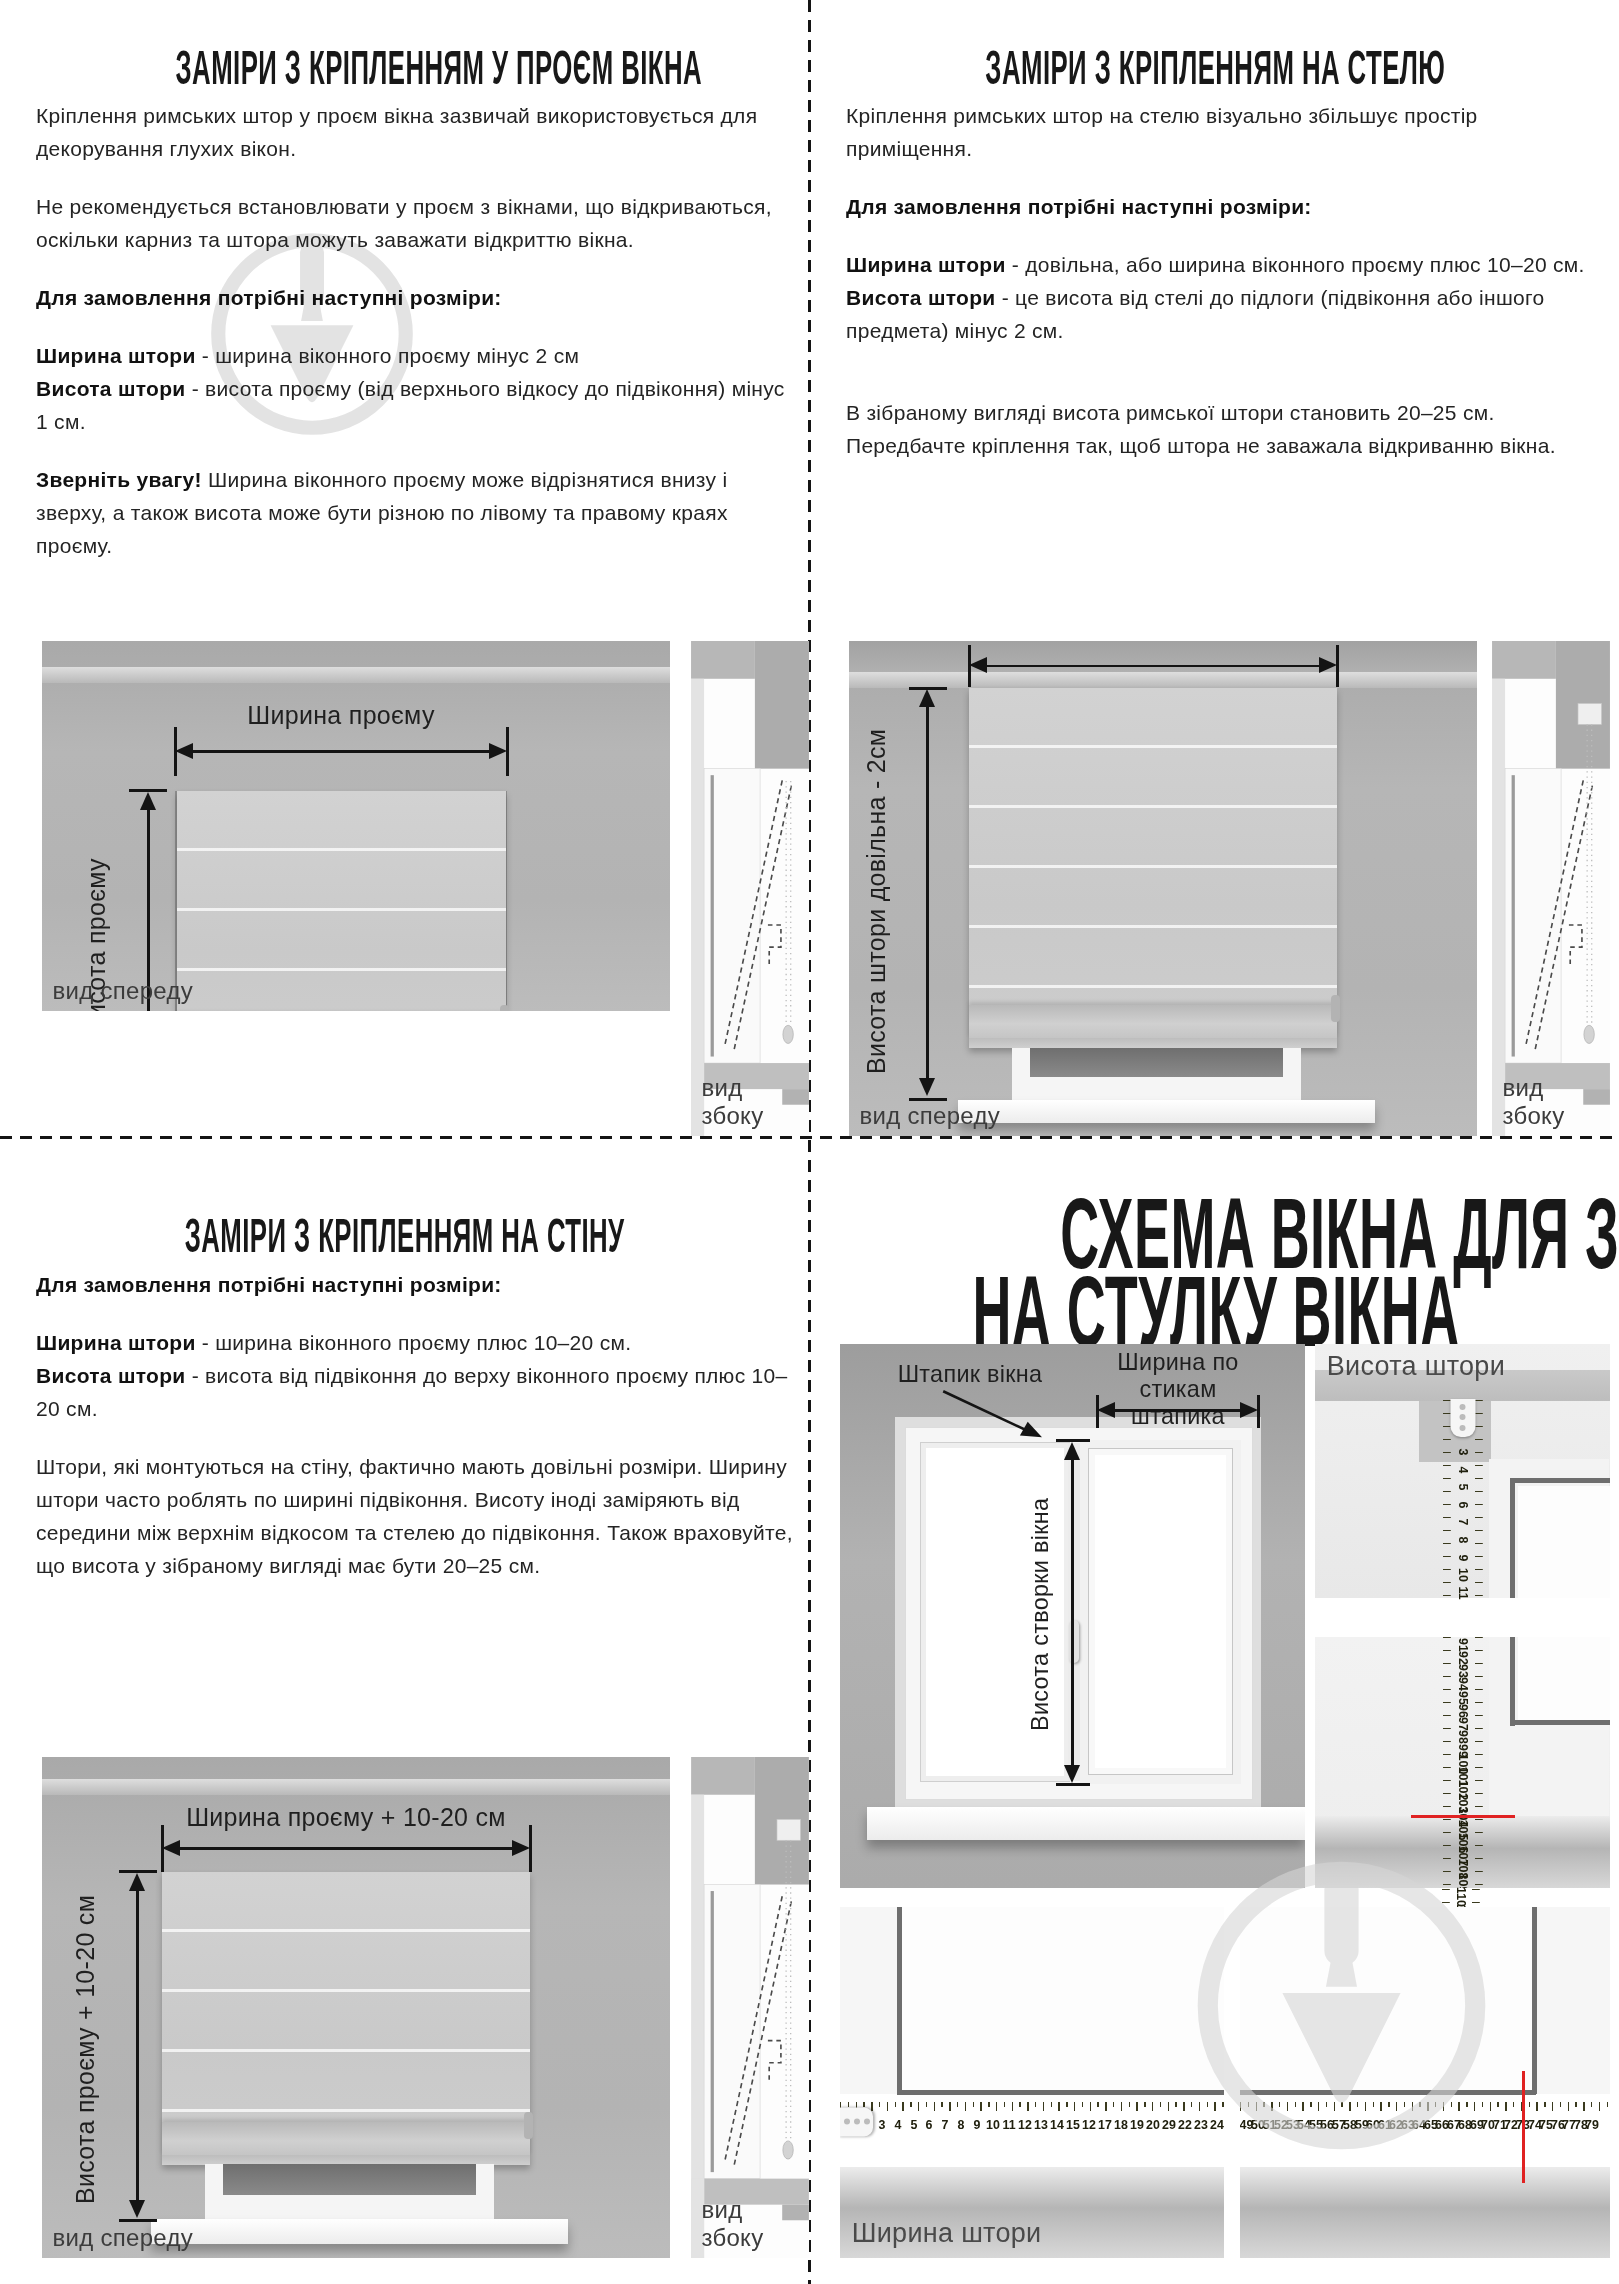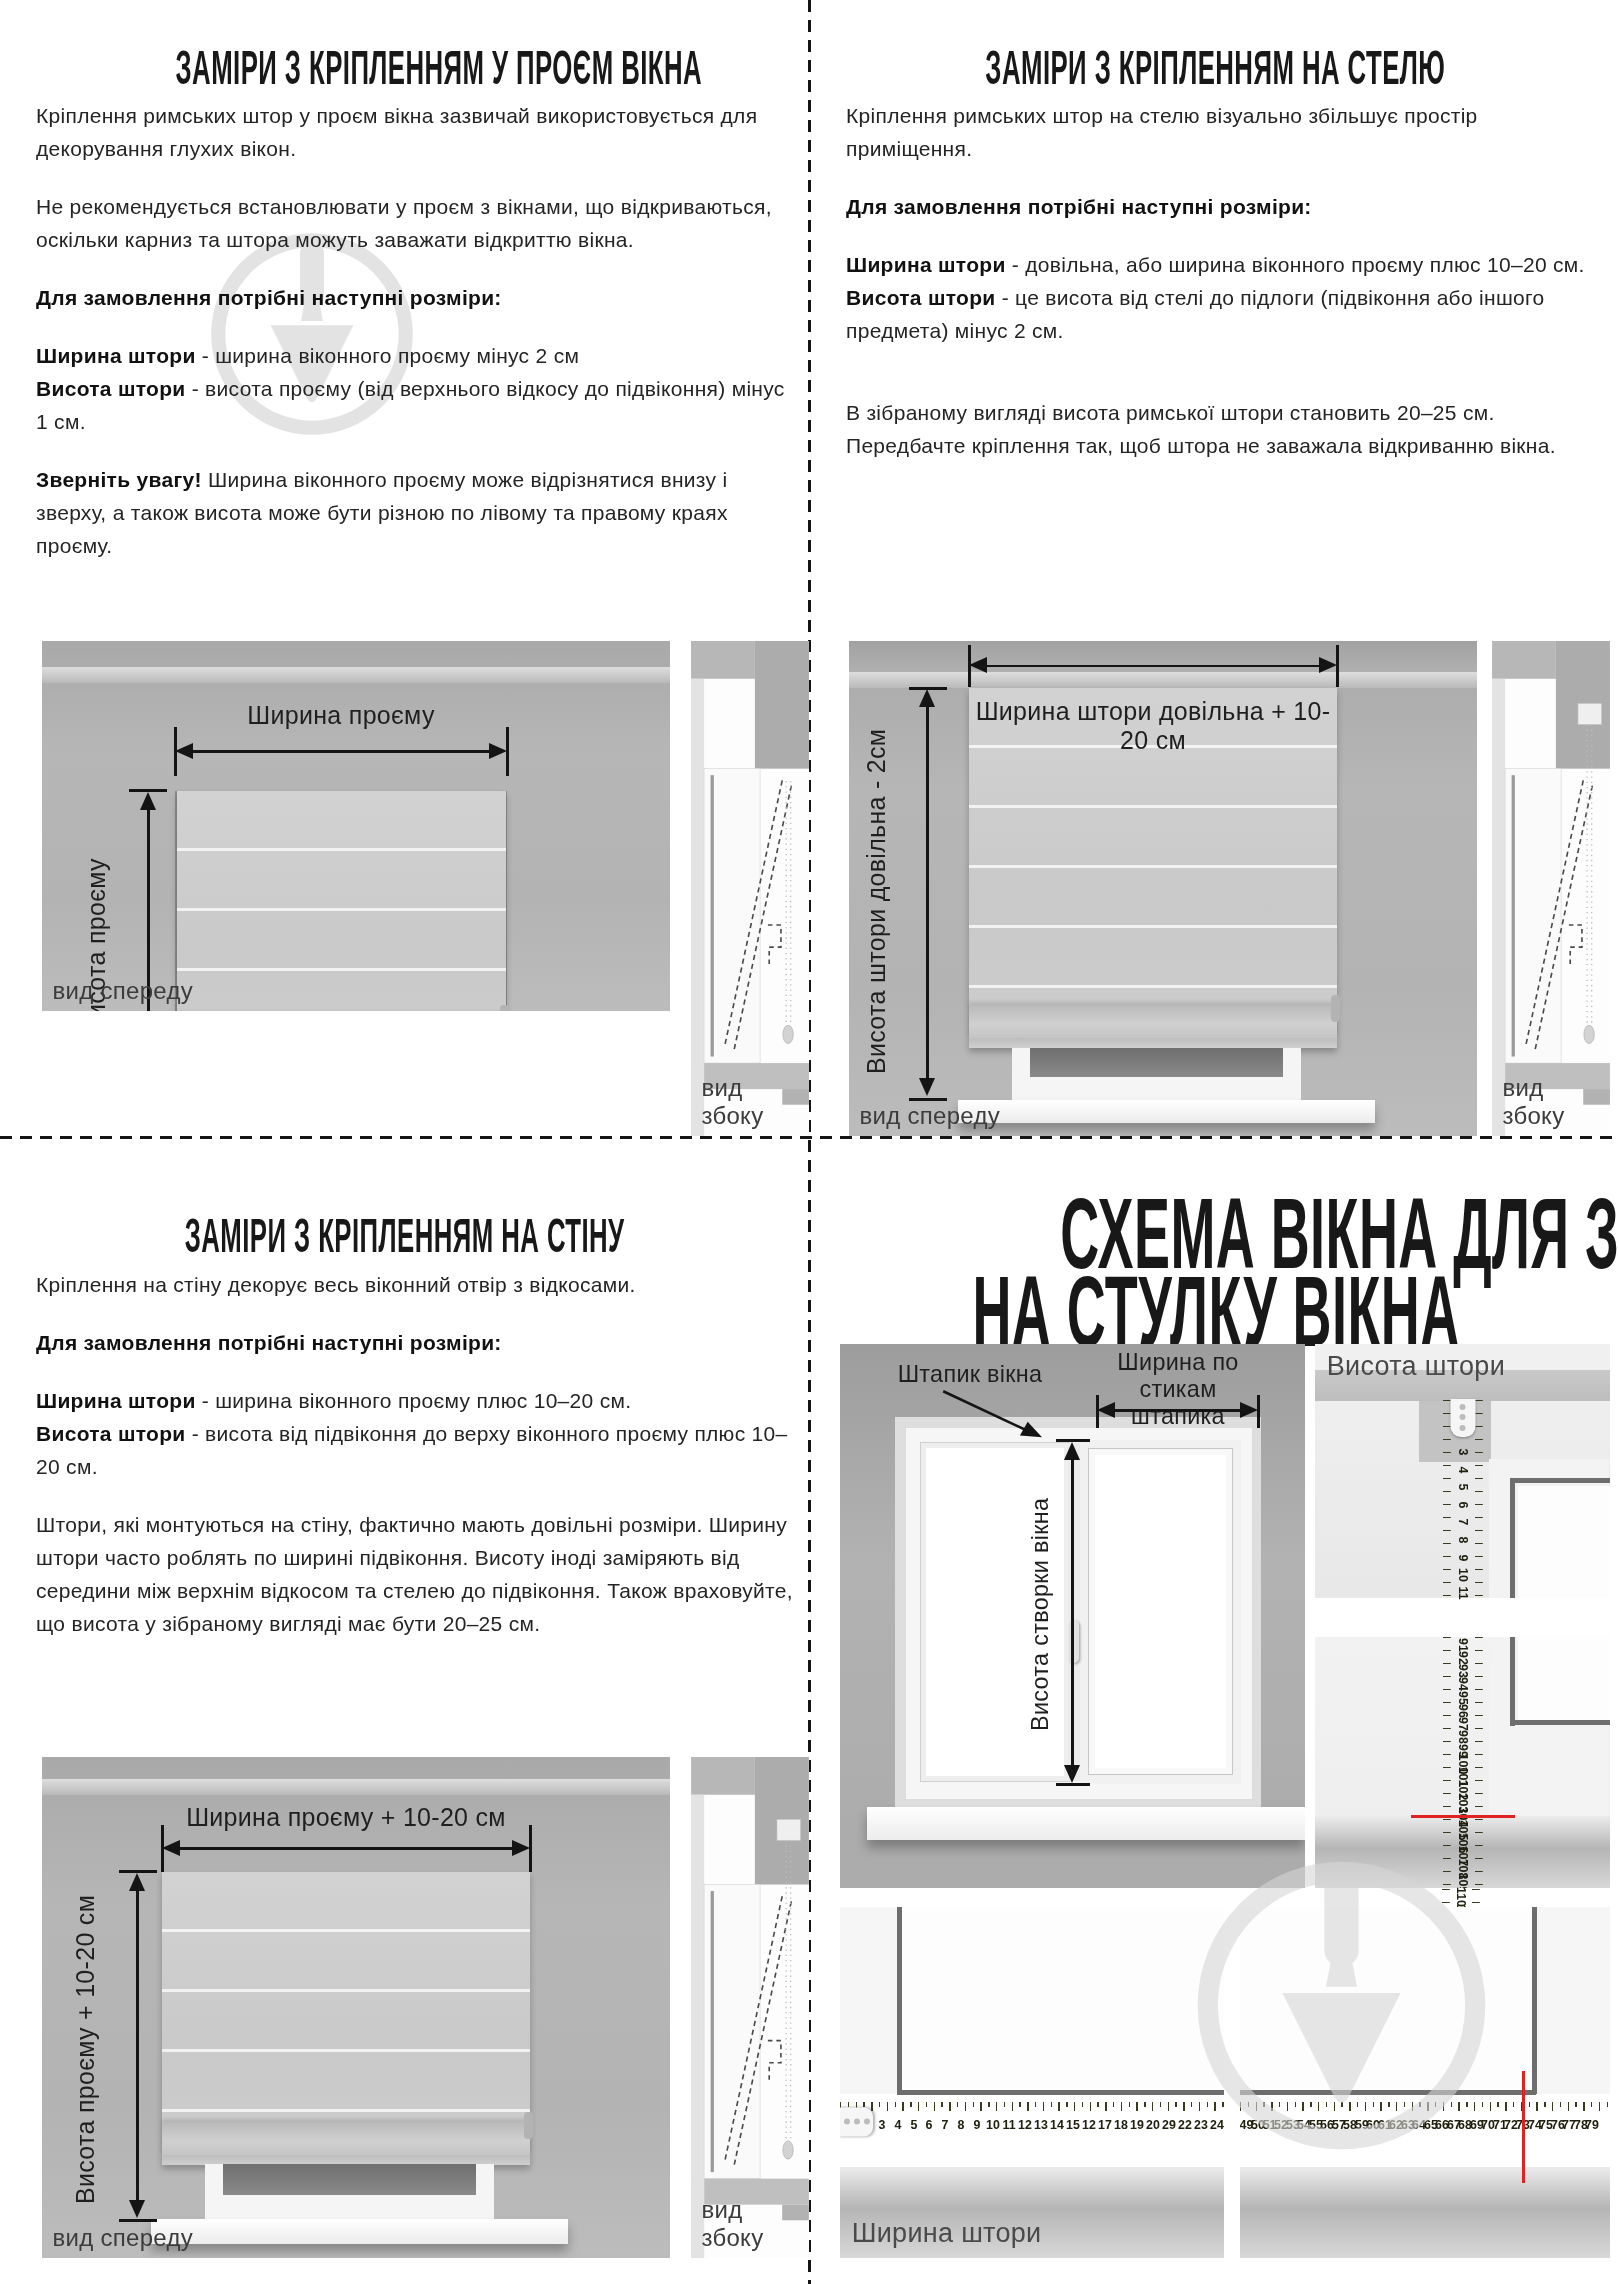--- a/index.html
+++ b/index.html
@@ -184,21 +184,20 @@
     <div class="cap-v" style="left:119px;top:3.9px;height:42px"></div>
     <div class="cap-v" style="left:487px;top:3.9px;height:42px"></div>
     <div class="arr arr-h" style="left:120px;top:10.4px;width:368px;height:29px">
         <div class="shaft"></div>
       </div>
     <div class="blind" style="left:120px;top:47px;width:368px;height:360px">
       <div class="fold"></div>
         <div class="fold2"></div>
         <div class="pull"></div>
     </div>
-    <div class="diag-label" style="left:120px;width:368px;top:56px">Ширина штори довільна + 10-20 см</div>
     <div class="win" style="left:163px;top:407px;width:289px;height:52px"></div>
     <div class="glass" style="left:181px;top:407px;width:253px;height:29px"></div>
     <div class="sill" style="left:109px;top:459px;width:417px;height:23.4px"></div>
     <div class="cap-h" style="left:60px;top:46px;width:38px"></div>
     <div class="cap-h" style="left:60px;top:457px;width:38px"></div>
     <div class="arr arr-v" style="left:64px;top:48px;width:29px;height:407px">
         <div class="shaft"></div>
       </div>
     <div class="vlabel" style="left:13px;top:78px;height:365px">Висота штори довільна - 2см</div>
     <div class="panel-tag">вид спереду</div>
@@ -222,21 +221,20 @@
       <rect x="140" y="688" width="41" height="24" fill="#b2b2b2"></rect>
       <rect x="0" y="648" width="20" height="112" fill="#e3e3e3"></rect>
     </svg>
     <div class="panel-tag">вид збоку</div>
   </div>
 
   <div class="qtitle small" style="left:0;top:1208px">
     <span>ЗАМІРИ З КРІПЛЕННЯМ НА СТІНУ</span>
   </div>
   <div class="textcol" style="left:36px;top:1268px">
-    <p>Кріплення на стіну декорує весь віконний отвір з відкосами.</p>
     <p><b>Для замовлення потрібні наступні розміри:</b></p>
     <p><b>Ширина штори</b><span> - ширина віконного проєму плюс 10–20 см.</span><br>
        <b>Висота штори</b><span> - висота від підвіконня до верху віконного проєму плюс 10–20 см.</span></p>
     <p>Штори, які монтуються на стіну, фактично мають довільні розміри. Ширину штори часто роблять по ширині підвіконня. Висоту іноді заміряють від середини між верхнім відкосом та стелею до підвіконня. Також враховуйте, що висота у зібраному вигляді має бути 20–25 см.</p>
   </div>
 
   <div class="panel front-bg" style="left:42px;top:1757px;width:628px;height:501px">
     <div class="molding" style="top:22px"></div>
     <div class="diag-label" style="left:120px;width:368px;top:46px">Ширина проєму + 10-20 см</div>
     <div class="cap-v" style="left:119px;top:68px;height:47px"></div>

